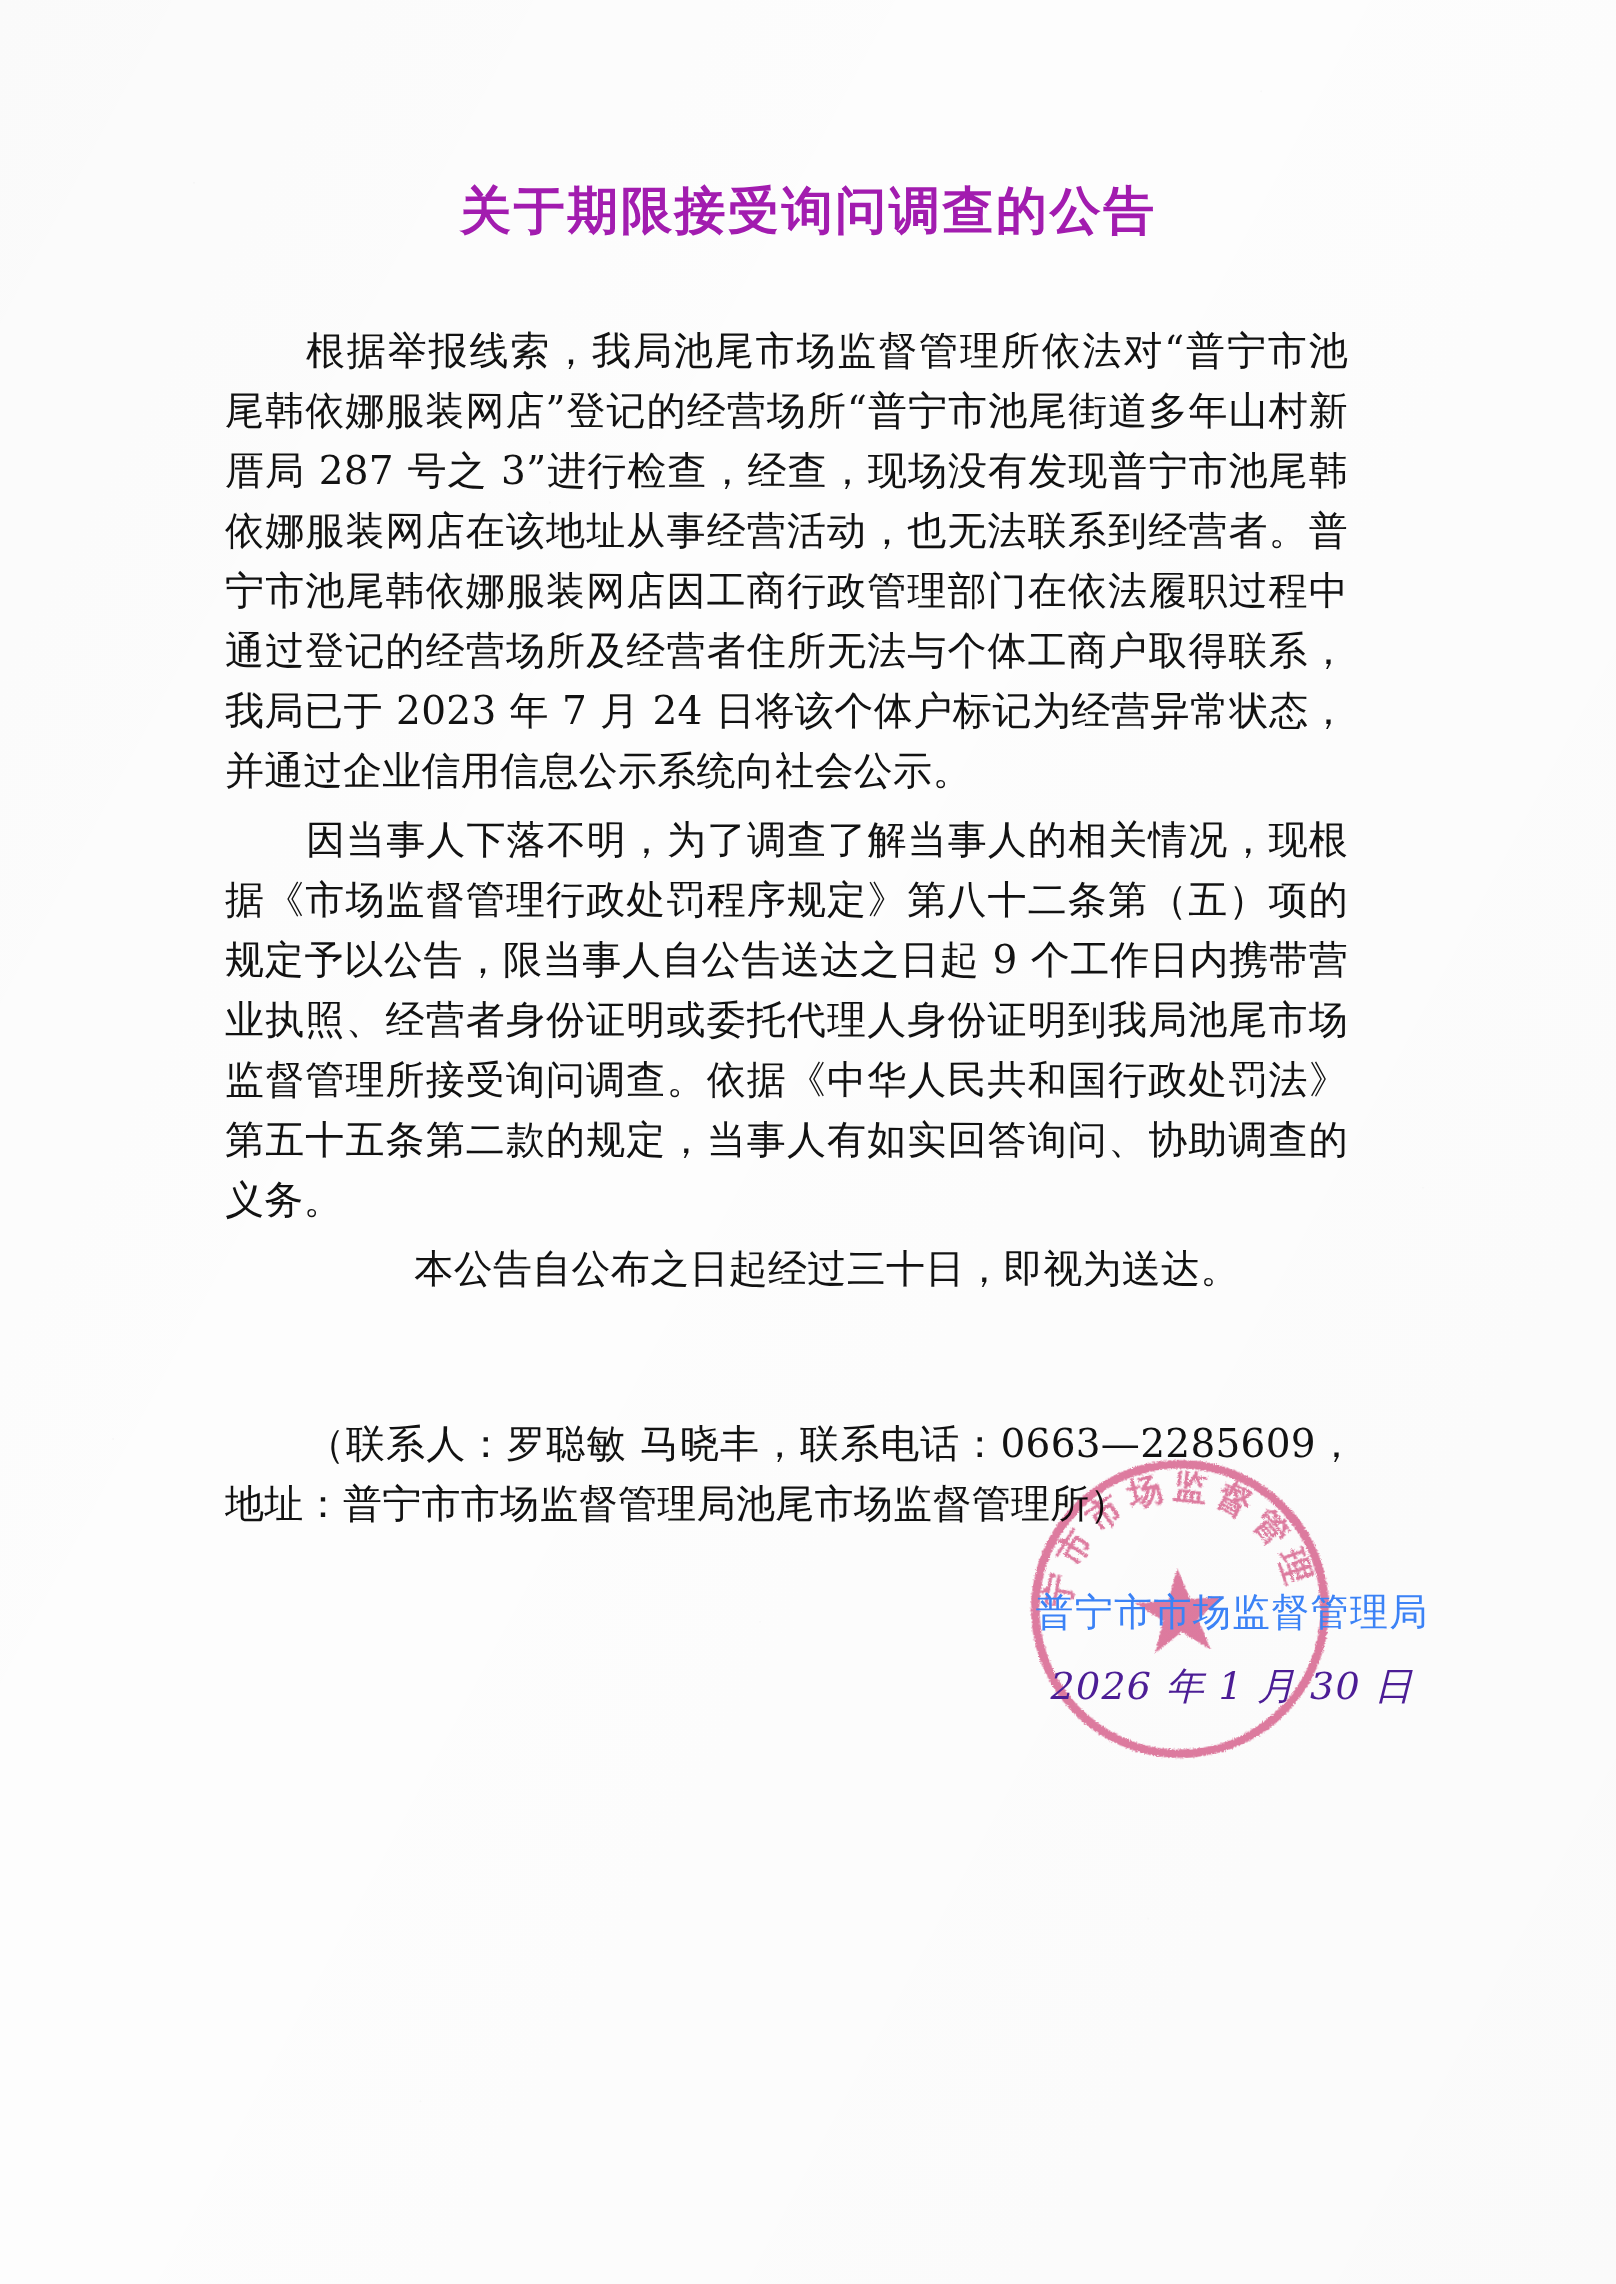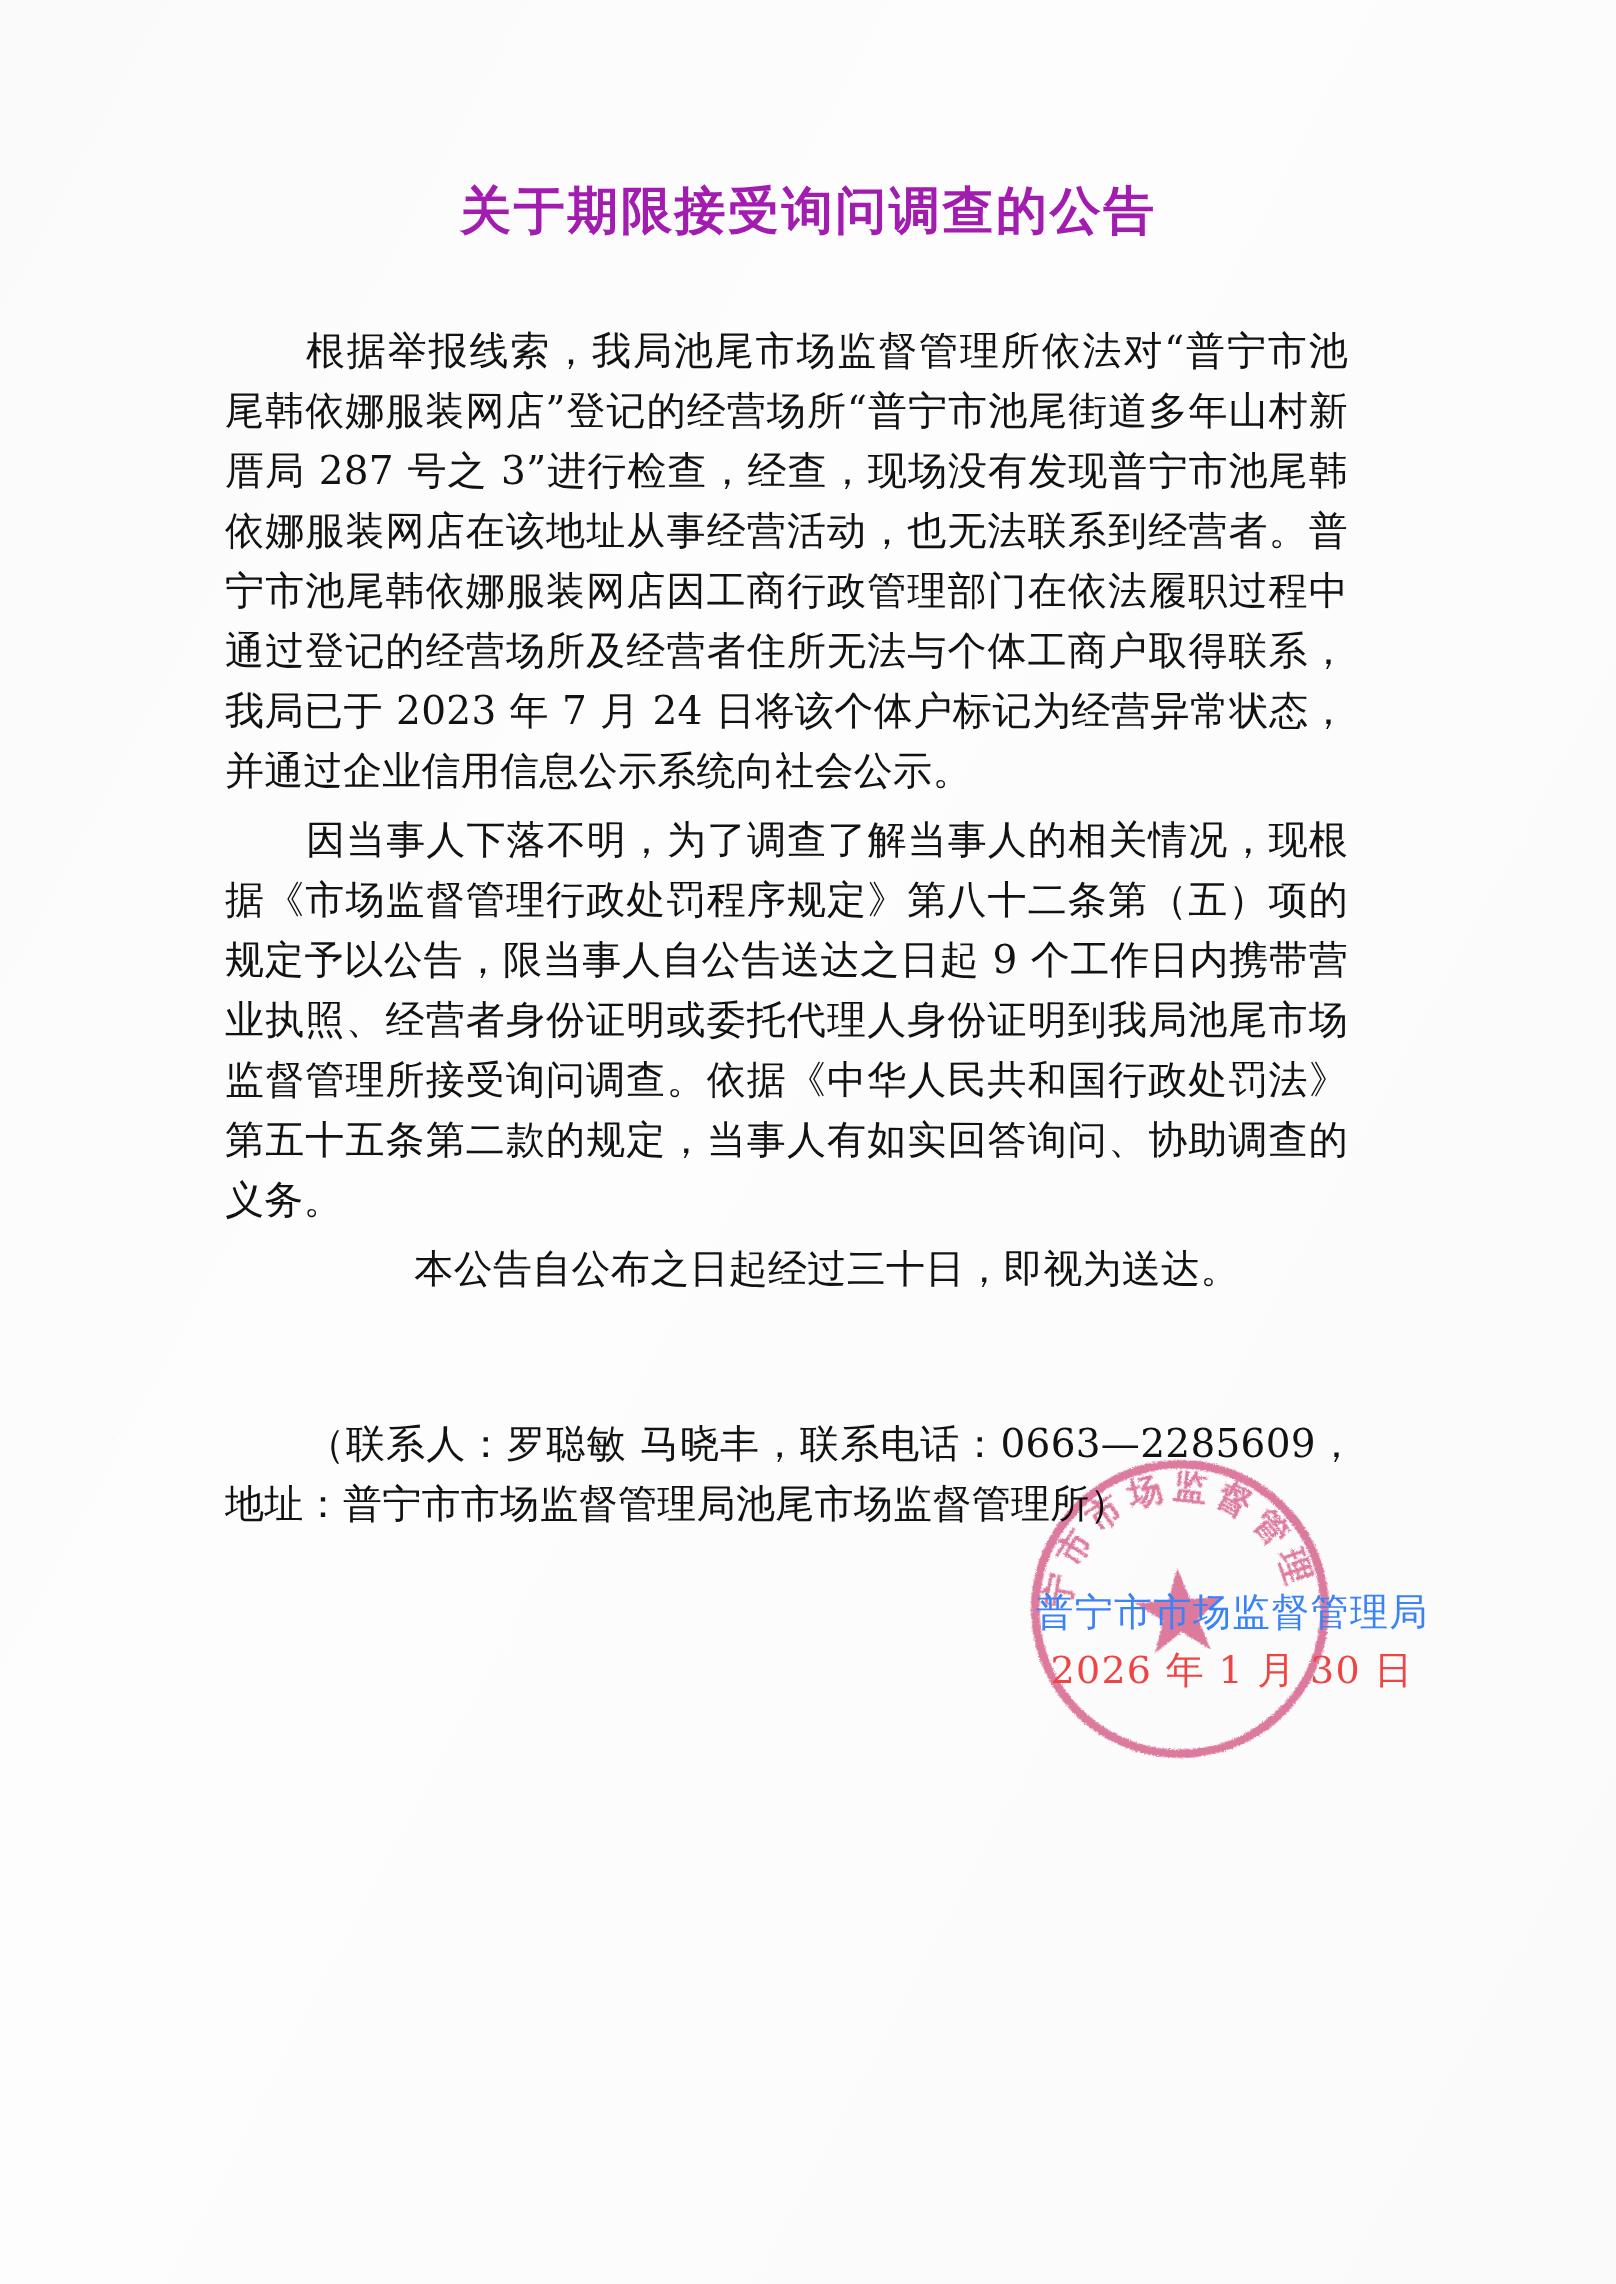--- a/index.html
+++ b/index.html
@@ -101,22 +101,23 @@
     font-size: 38px;
     line-height: 57px;
     letter-spacing: 1.3px;
     color: #3b82f6;
   }
 
   .sign-date {
     font-size: 38px;
     line-height: 57px;
     letter-spacing: 1.3px;
-    color: #ef4444;
-    margin-top: 1px;
+    color: #4c1d95;
+    margin-top: 17px;
+    font-style: italic;
   }
 
   
   .seal {
     position: absolute;
     left: 1017px;
     top: 1446px;
     width: 326px;
     height: 326px;
     z-index: 2;

